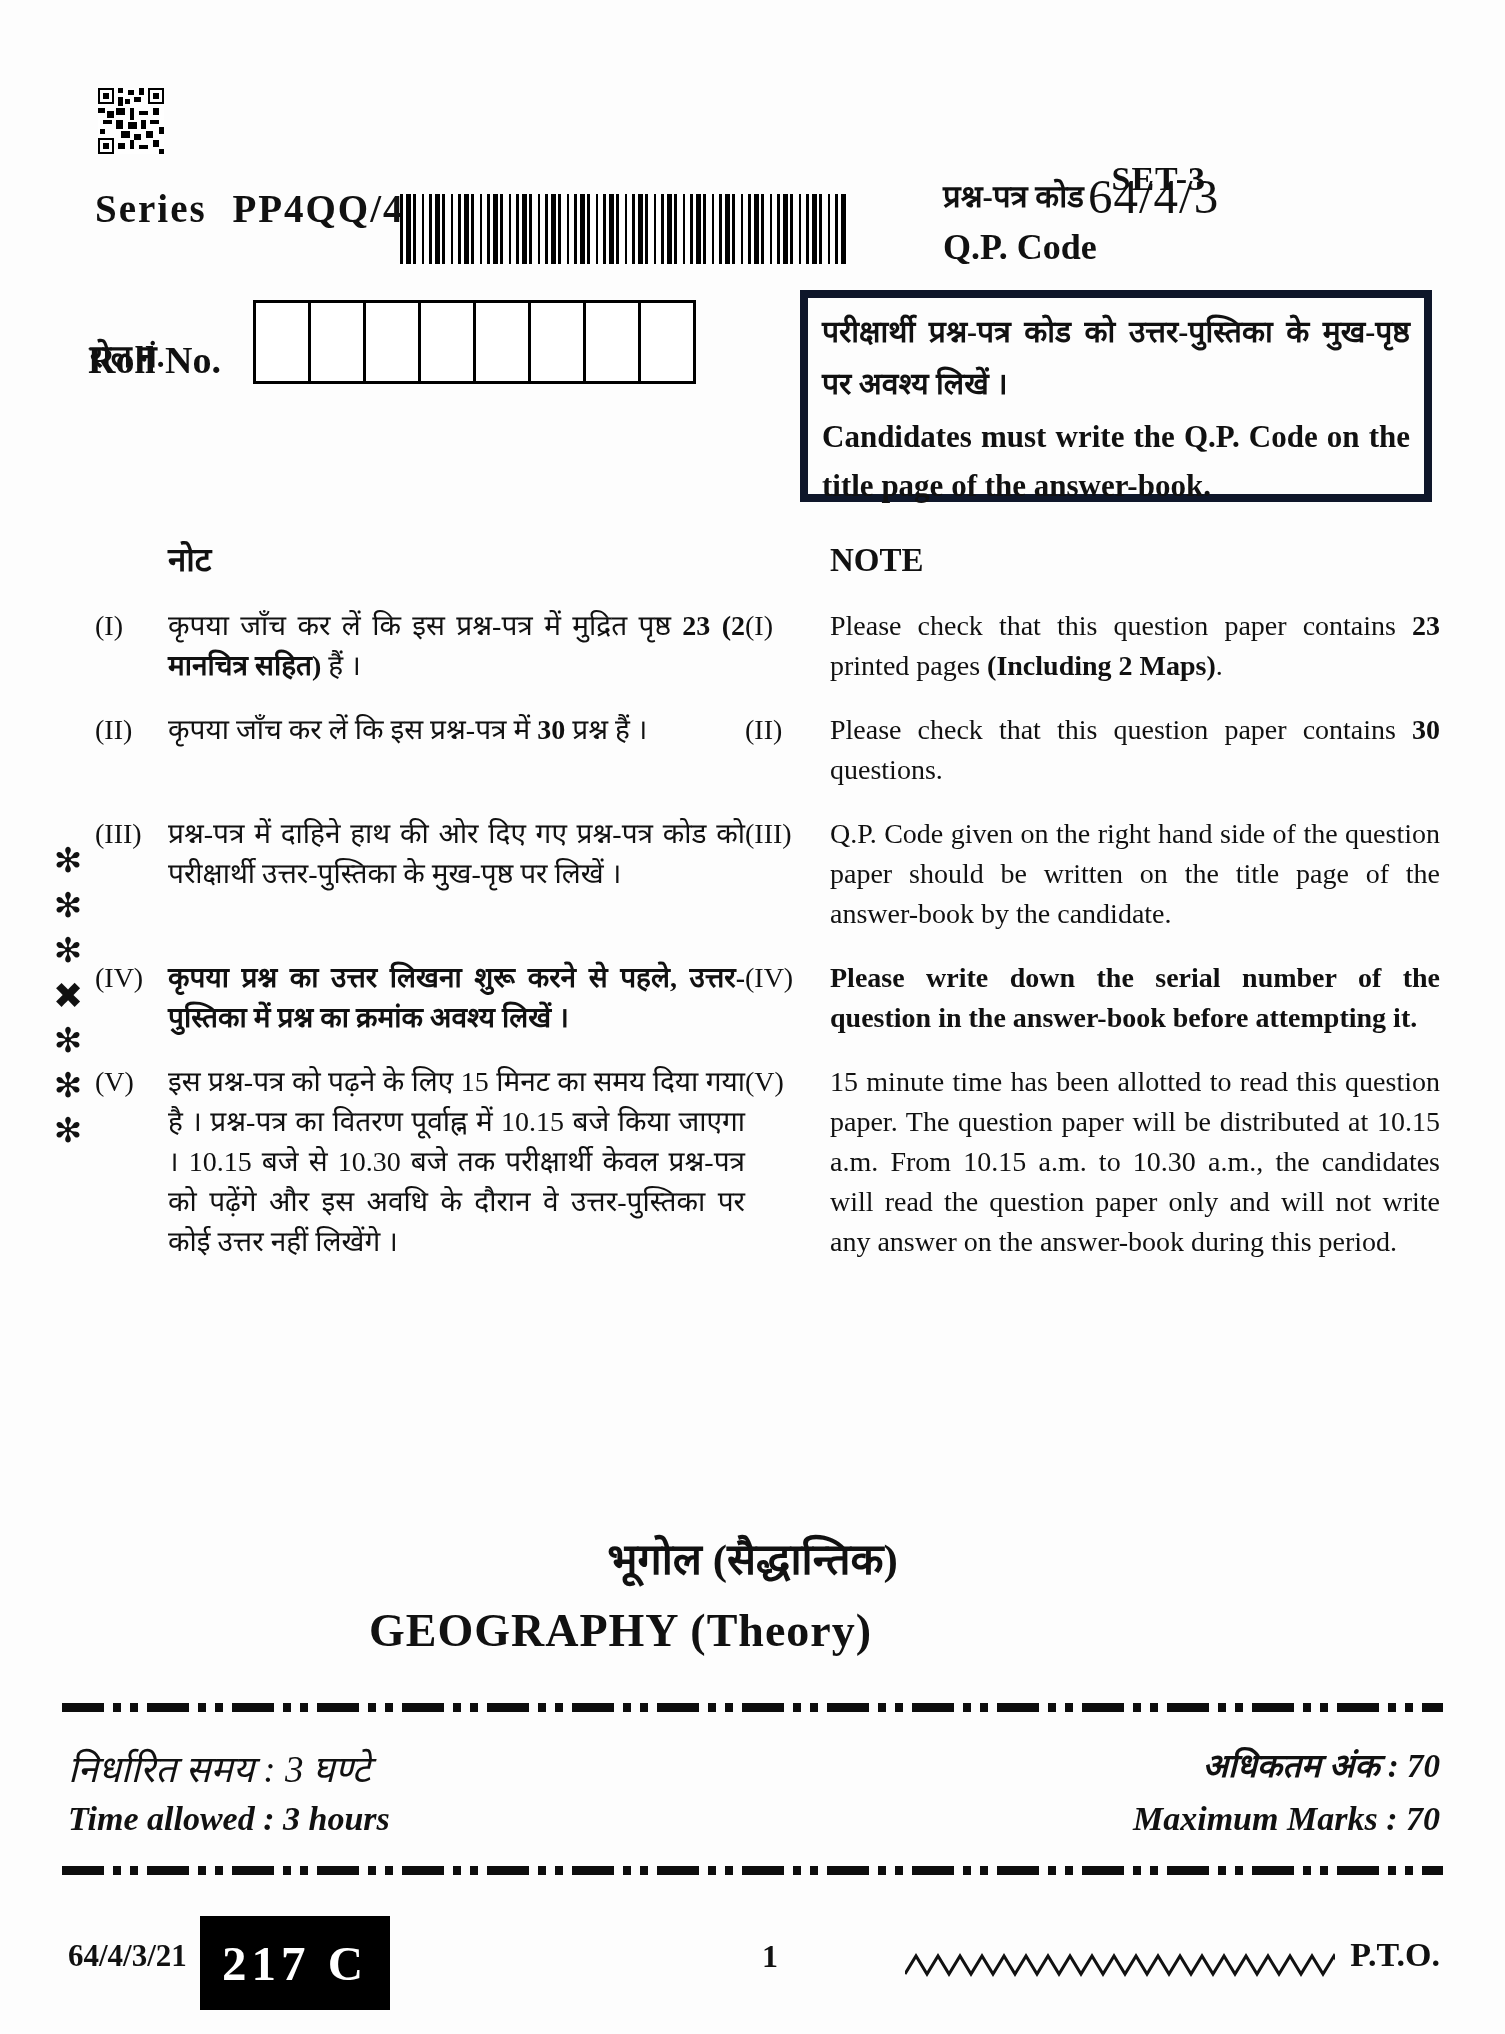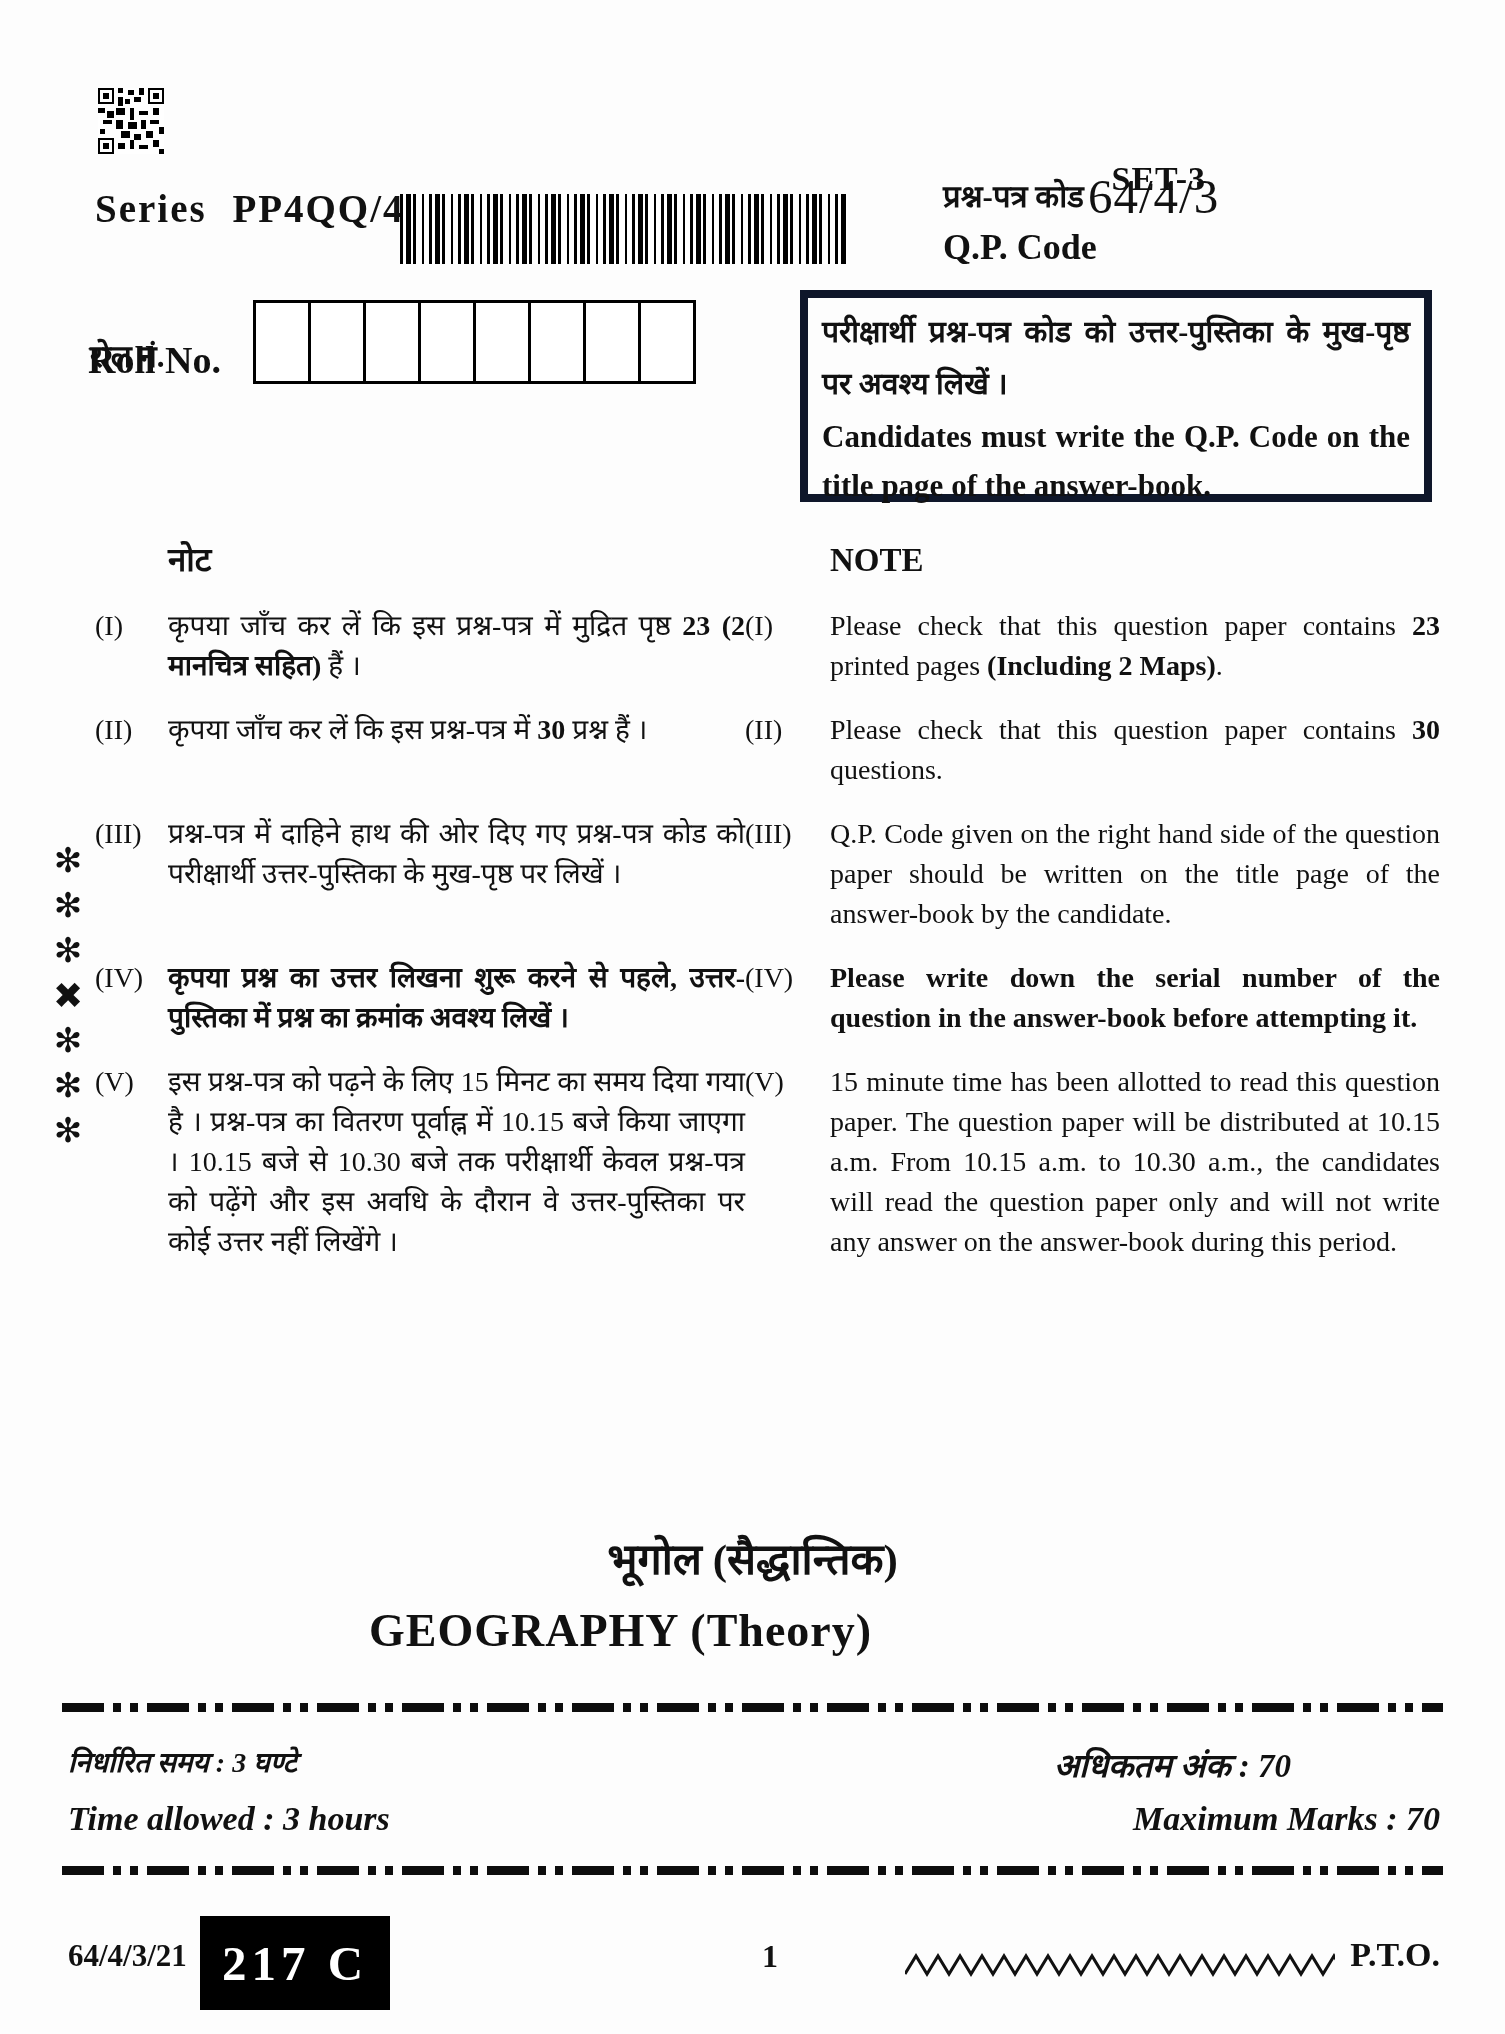--- a/index.html
+++ b/index.html
@@ -64,22 +64,22 @@
 
   
   .dashline{left:62px;width:1381px;height:9px;
     background:repeating-linear-gradient(90deg,
       #0d0d0d 0 42px,transparent 42px 51px,#0d0d0d 51px 59px,
       transparent 59px 68px,#0d0d0d 68px 76px,transparent 76px 85px);}
   #sep-top{top:1703px;}
   #sep-bottom{top:1866px;}
 
   
-  #time-hi{left:68px;top:1742px;font-size:28px;font-weight:bold;font-style:italic;}
-  #marks-hi{left:905px;top:1742px;width:535px;text-align:center;font-size:33px;font-weight:bold;font-style:italic;font-family:Liberation Serif, serif;}
+  #time-hi{left:68px;top:1742px;font-size:37px;font-weight:normal;font-style:italic;}
+  #marks-hi{left:905px;top:1742px;width:535px;text-align:right;font-size:33px;font-weight:bold;font-style:italic;font-family:Liberation Serif, serif;}
   #time-en{left:68px;top:1800px;font-size:34px;font-weight:bold;font-style:italic;}
   #marks-en{left:905px;top:1800px;width:535px;text-align:right;font-size:34px;font-weight:bold;font-style:italic;}
 
   
   #footer-code{left:68px;top:1938px;font-size:31px;font-weight:bold;}
   #footer-batch{left:200px;top:1916px;width:190px;height:94px;background:#000;color:#fff;
     display:flex;align-items:center;justify-content:center;
     font-size:49px;font-weight:bold;letter-spacing:5px;}
   #footer-page{left:700px;top:1938px;width:140px;text-align:center;font-size:32px;font-weight:bold;}
   #squiggle{left:905px;top:1946px;}

